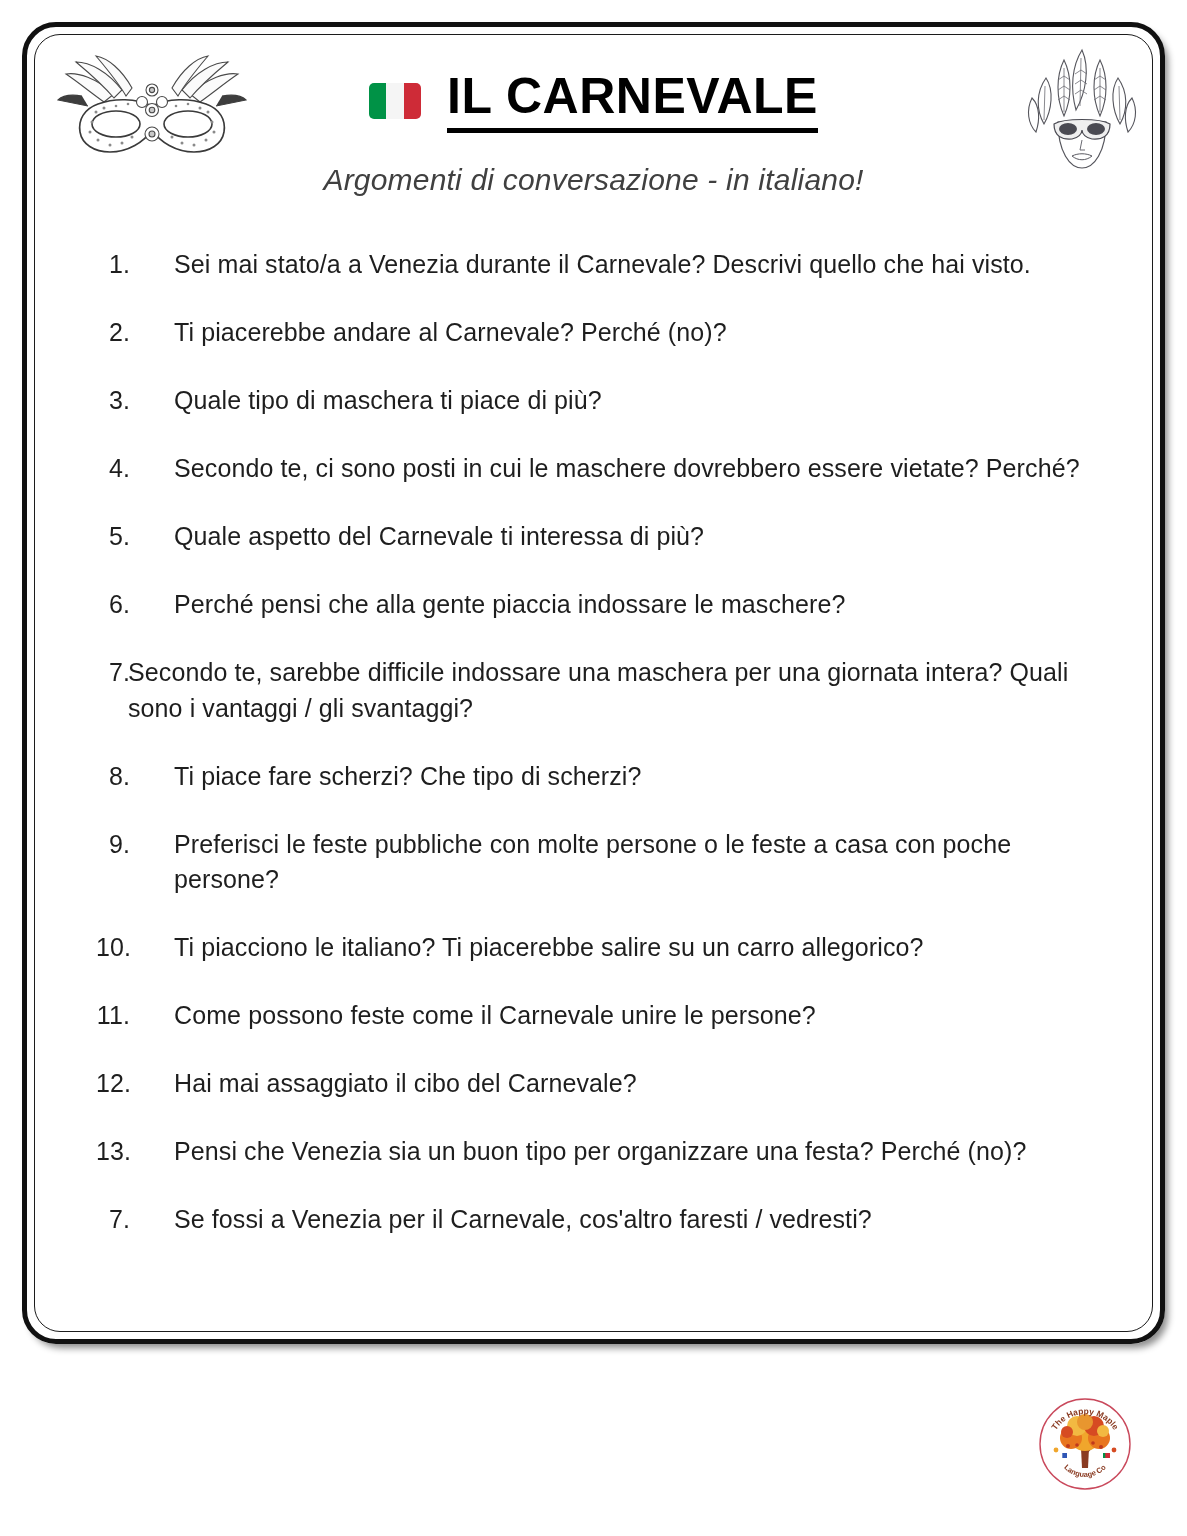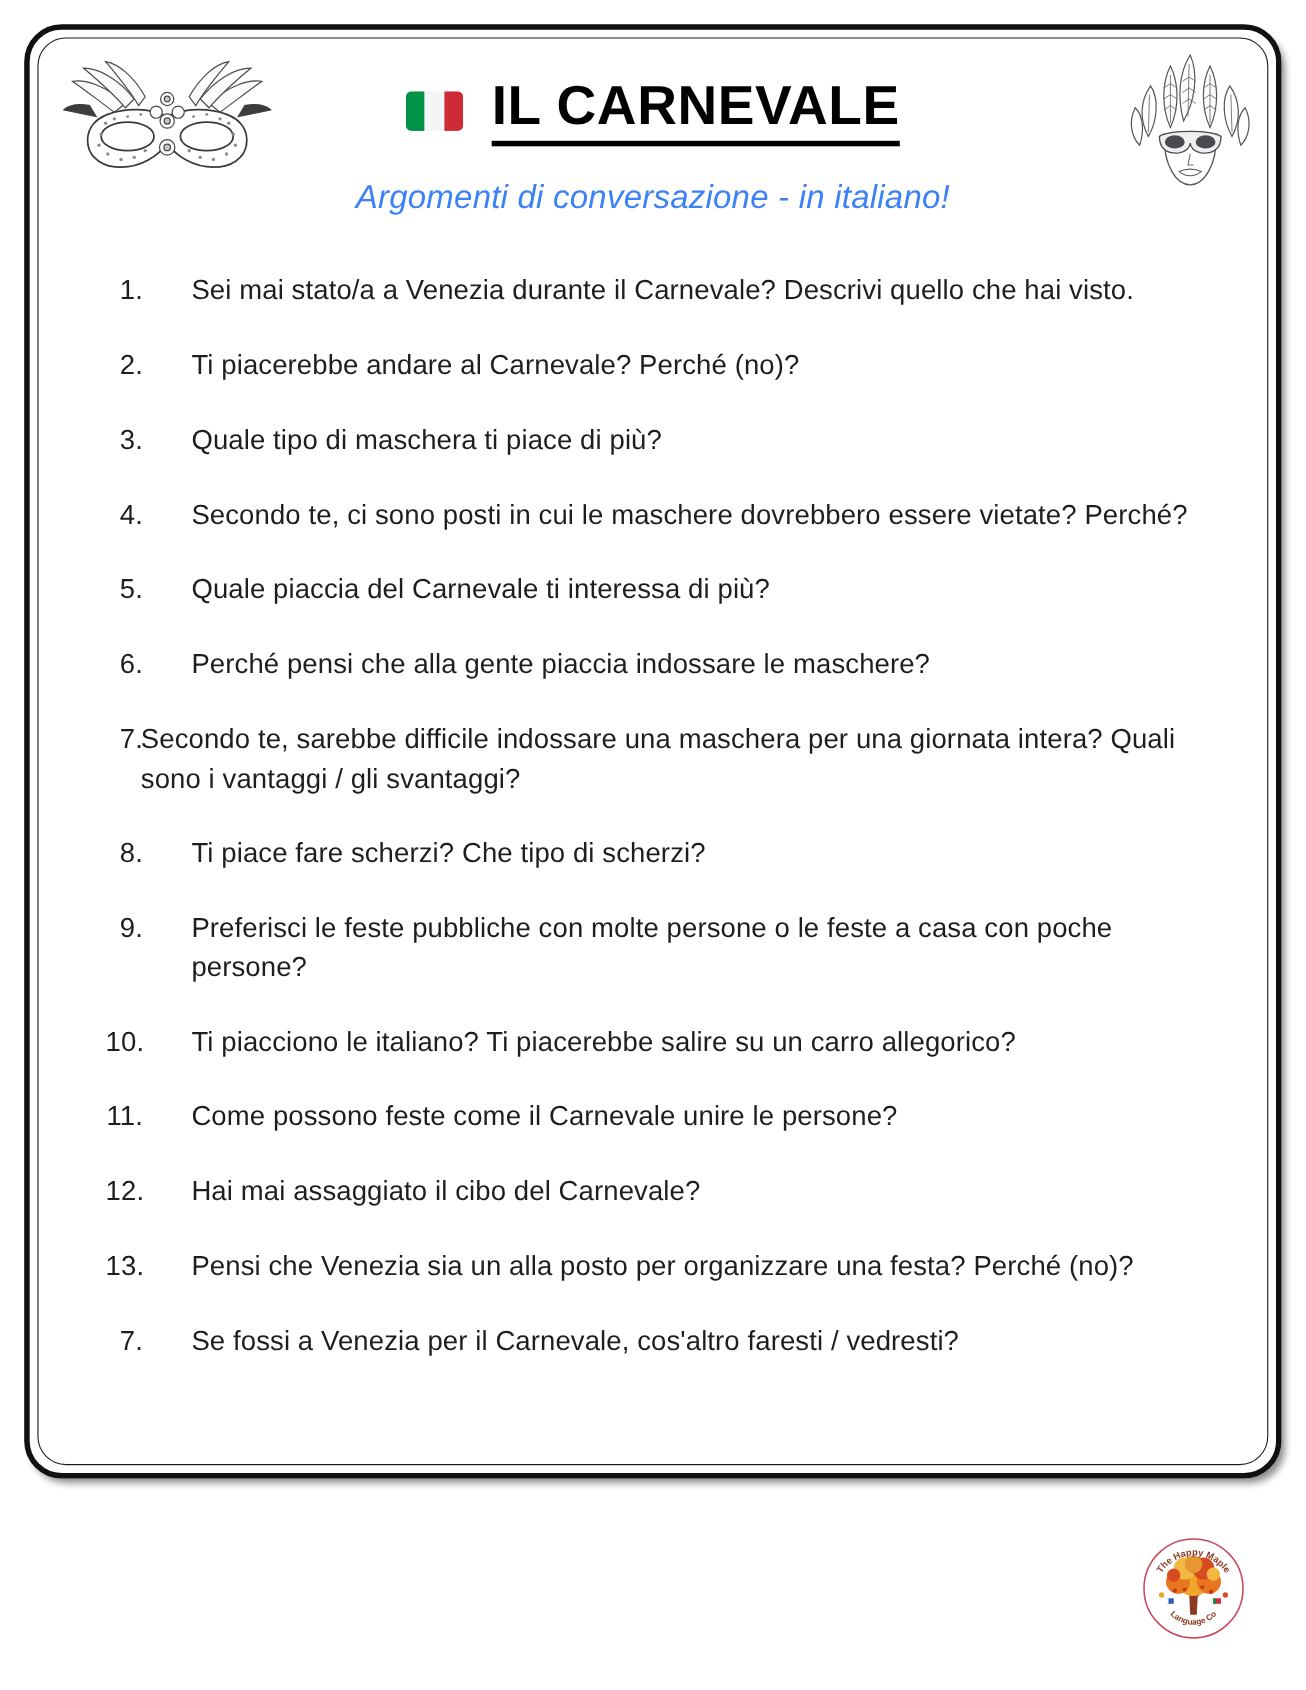--- a/index.html
+++ b/index.html
@@ -96,21 +96,21 @@
     color: #000000;
     border-bottom: 5px solid #000000;
     padding-bottom: 5px;
     line-height: 1.05;
     white-space: nowrap;
   }
   .subtitle {
     margin-top: 30px;
     font-size: 30px;
     font-style: italic;
-    color: #3b82f6;
+    color: #404040;
     letter-spacing: 0.2px;
   }
 
   
   .questions {
     position: absolute;
     left: 96px;
     top: 247px;
     width: 1010px;
   }
@@ -273,21 +273,21 @@
     <div class="q">
       <span class="q-num">3.</span>
       <span class="q-text">Quale tipo di maschera ti piace di più?</span>
     </div>
     <div class="q">
       <span class="q-num">4.</span>
       <span class="q-text">Secondo te, ci sono posti in cui le maschere dovrebbero essere vietate? Perché?</span>
     </div>
     <div class="q">
       <span class="q-num">5.</span>
-      <span class="q-text">Quale piaccia del Carnevale ti interessa di più?</span>
+      <span class="q-text">Quale aspetto del Carnevale ti interessa di più?</span>
     </div>
     <div class="q">
       <span class="q-num">6.</span>
       <span class="q-text">Perché pensi che alla gente piaccia indossare le maschere?</span>
     </div>
     <div class="q wrap">
       <span class="q-num">7.</span>
       <span class="q-text">Secondo te, sarebbe difficile indossare una maschera per una giornata intera? Quali sono i vantaggi / gli svantaggi?</span>
     </div>
     <div class="q">
@@ -305,21 +305,21 @@
     <div class="q">
       <span class="q-num">11.</span>
       <span class="q-text">Come possono feste come il Carnevale unire le persone?</span>
     </div>
     <div class="q">
       <span class="q-num">12.</span>
       <span class="q-text">Hai mai assaggiato il cibo del Carnevale?</span>
     </div>
     <div class="q">
       <span class="q-num">13.</span>
-      <span class="q-text">Pensi che Venezia sia un alla posto per organizzare una festa? Perché (no)?</span>
+      <span class="q-text">Pensi che Venezia sia un buon tipo per organizzare una festa? Perché (no)?</span>
     </div>
     <div class="q">
       <span class="q-num">7.</span>
       <span class="q-text">Se fossi a Venezia per il Carnevale, cos'altro faresti / vedresti?</span>
     </div>
   </div>
 
   <div class="logo">
     <svg viewBox="0 0 96 96" width="96" height="96">
       <defs>

